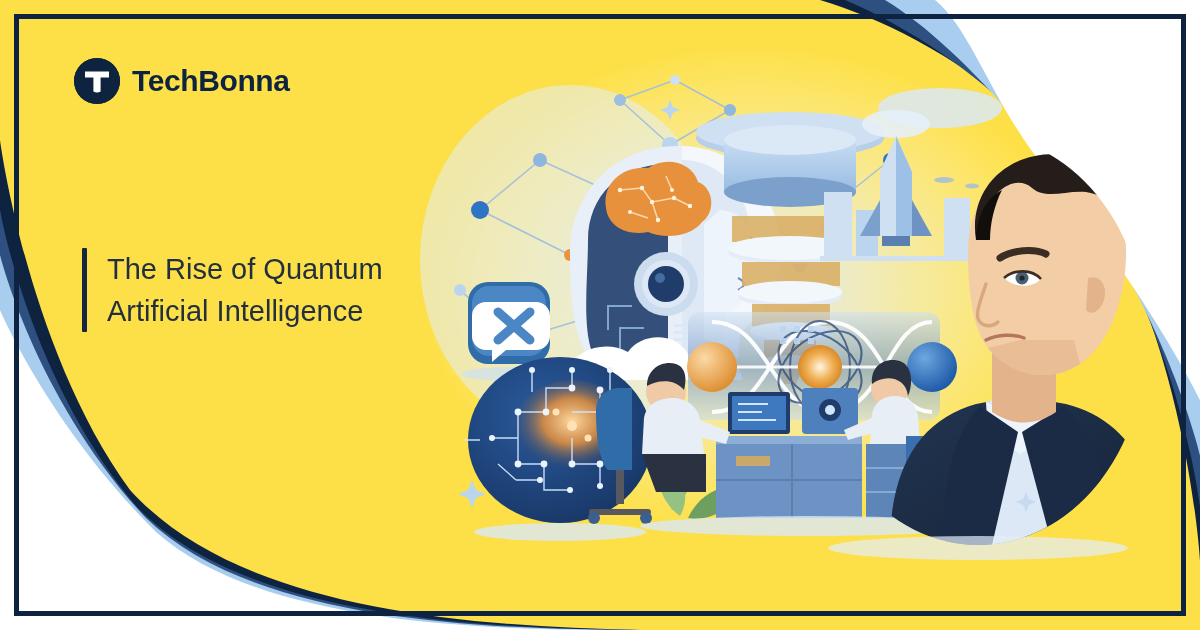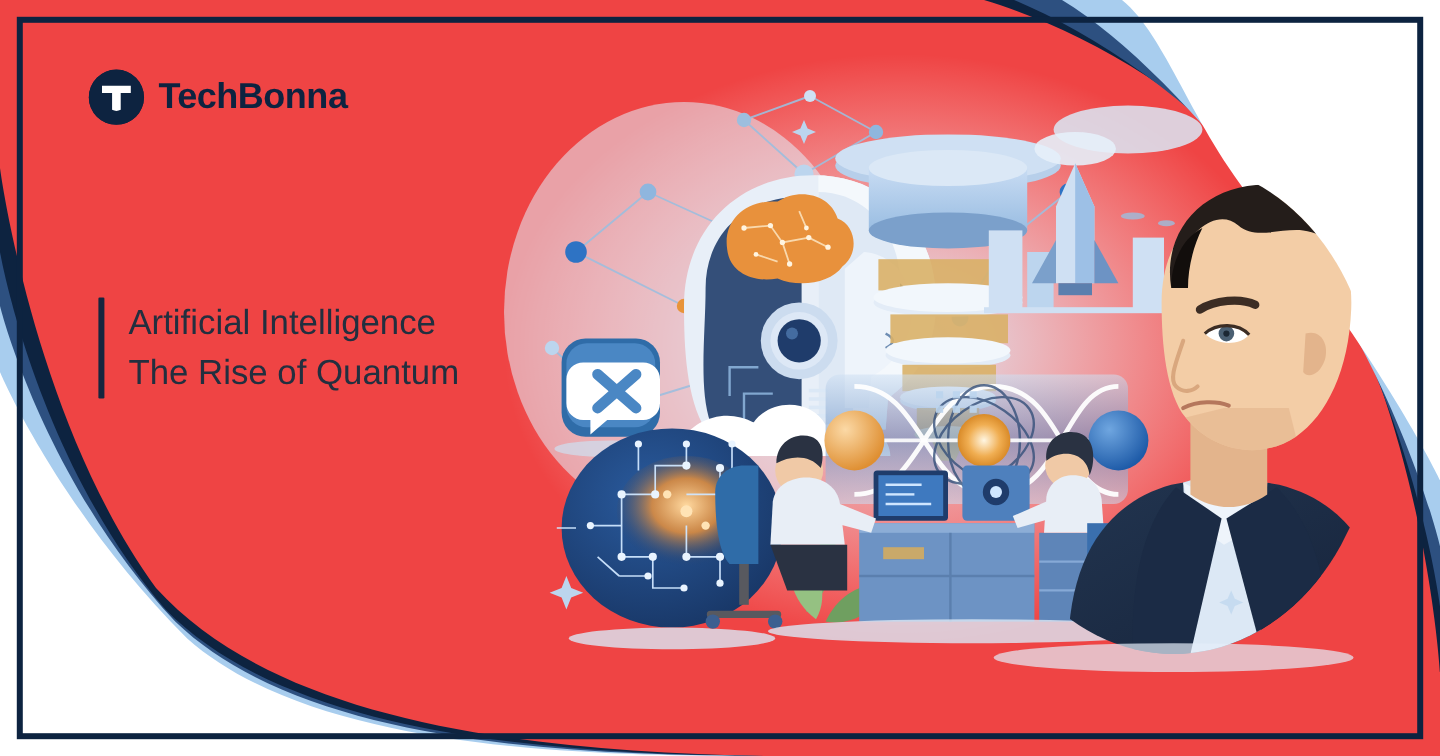--- a/index.html
+++ b/index.html
@@ -1,19 +1,19 @@
 <!DOCTYPE html>
 <html><head>
 <meta charset="utf-8">
 <style>
   html,body{margin:0;padding:0;background:#ffffff;}
   body{width:1200px;height:630px;overflow:hidden;
        font-family:"Liberation Sans","DejaVu Sans",sans-serif;}
 
-  #card{position:relative;width:1200px;height:630px;background:#ef4444;overflow:hidden;}
+  #card{position:relative;width:1200px;height:630px;background:#fde047;overflow:hidden;}
 
   
   .deco{position:absolute;inset:0;width:1200px;height:630px;pointer-events:none;}
 
   
   .frame{position:absolute;left:14px;top:14px;right:14px;bottom:14px;
          border:5px solid #0d2340;box-sizing:border-box;pointer-events:none;}
 
   
   #logo{position:absolute;left:74px;top:58px;display:flex;align-items:center;gap:12px;}
@@ -63,22 +63,22 @@
         <circle cx="23" cy="23" r="23" fill="#0d2340"></circle>
         <path d="M11 13.5 H35 V19.6 H26.6 V33.5 Q23 35.4 19.4 33.5 V19.6 H11 Z" fill="#ffffff"></path>
       </svg>
     </span>
     <span class="logo-word">TechBonna</span>
   </div>
 
   <div id="headline">
     <span class="accent-bar"></span>
     <div class="headline-text">
+      <div>The Rise of Quantum</div>
       <div>Artificial Intelligence</div>
-      <div>The Rise of Quantum</div>
     </div>
   </div>
 
   <div id="illu">
   <svg viewBox="0 0 740 520" preserveAspectRatio="xMidYMid meet" aria-hidden="true">
     <defs>
       <radialGradient id="gSoft" cx="50%" cy="50%" r="50%">
         <stop offset="0%" stop-color="#dce9f7"></stop>
         <stop offset="100%" stop-color="#ffffff" stop-opacity="0"></stop>
       </radialGradient>

